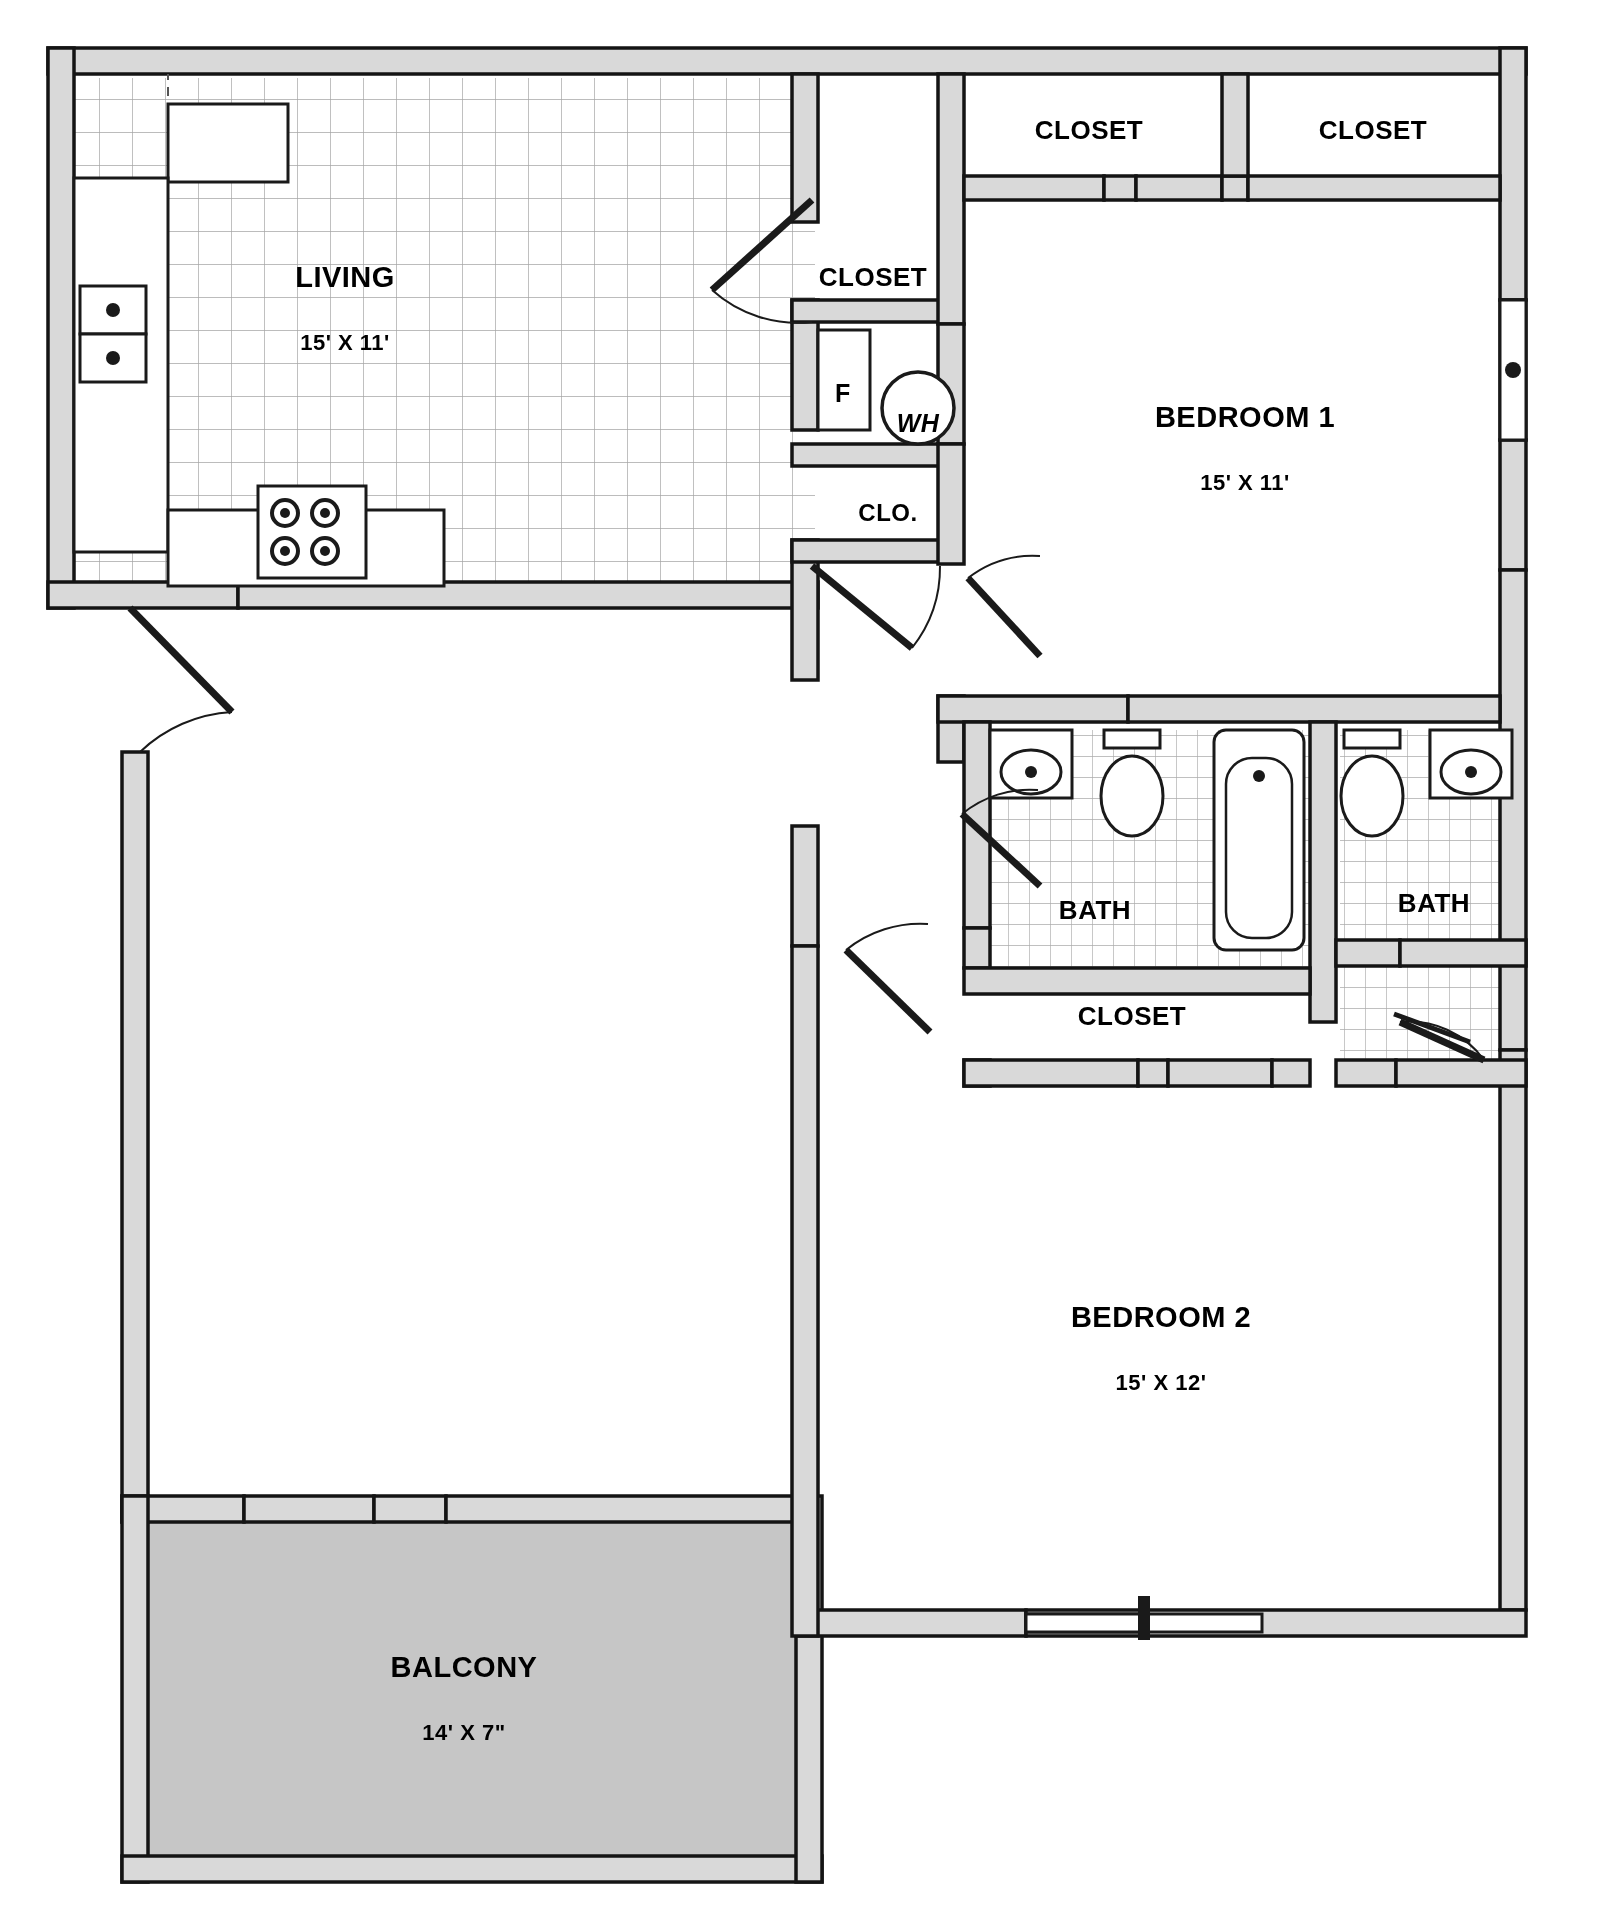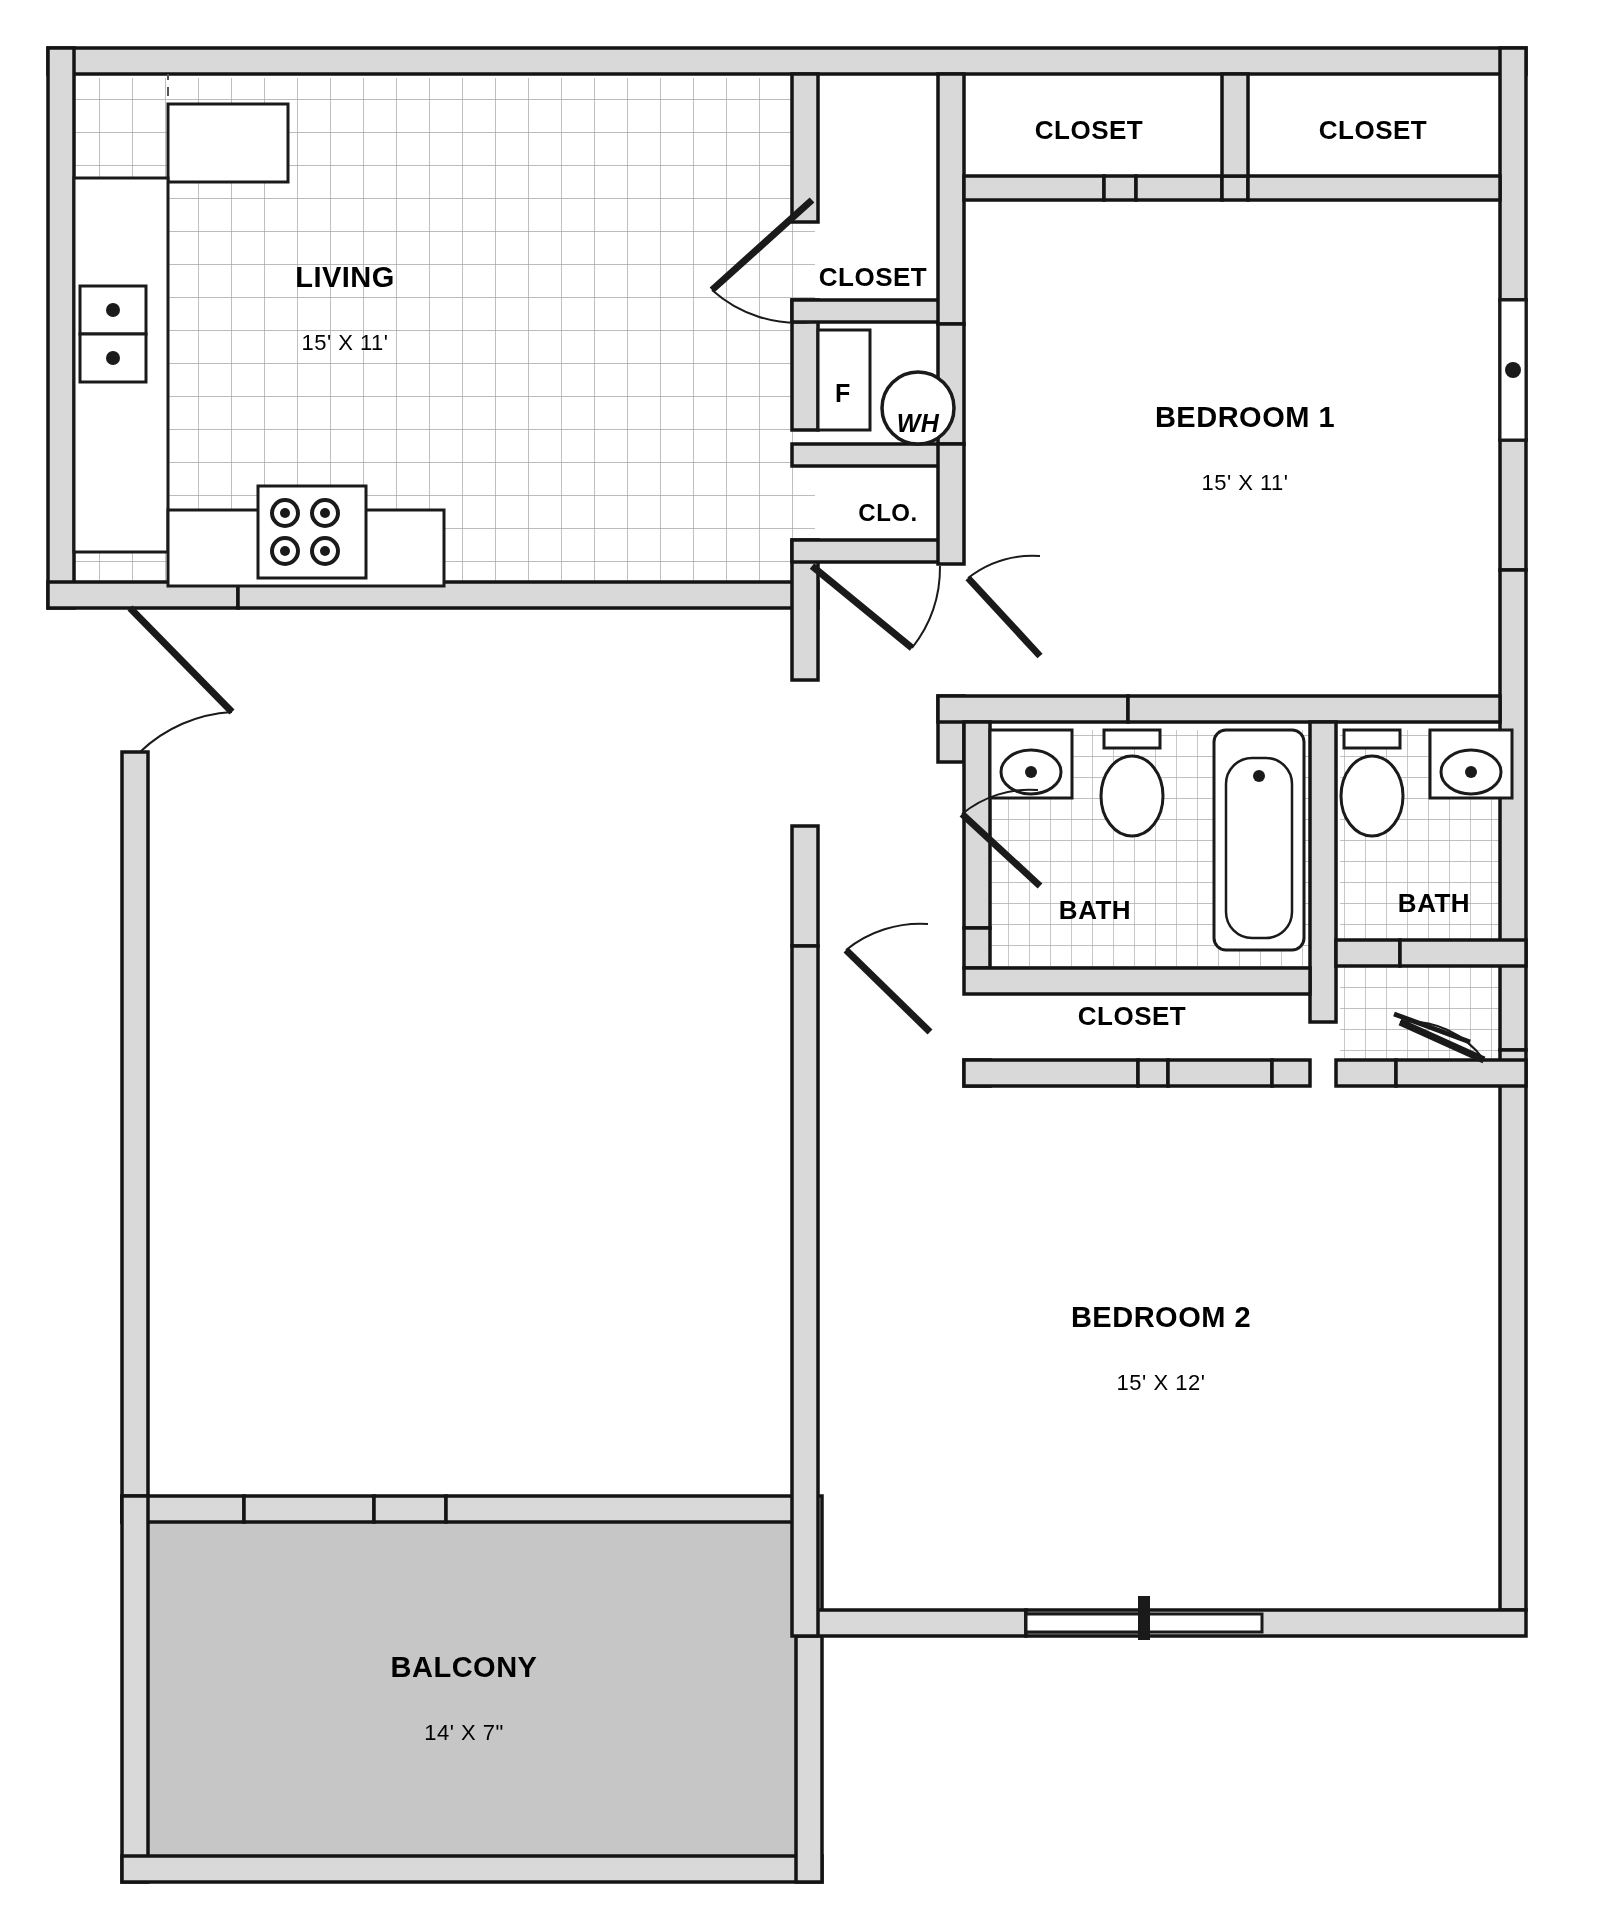--- a/index.html
+++ b/index.html
@@ -35,21 +35,21 @@
     font-family: "Liberation Sans", sans-serif;
   }
   .lbl .name {
     display: block;
     font-size: 29px;
     line-height: 1.1;
   }
   .lbl .dim {
     display: block;
     font-size: 22px;
-    font-weight: normal;
+    font-weight: bold;
     line-height: 1.5;
     letter-spacing: 0.5px;
     margin-top: 32px;
   }
   .lbl.small .name { font-size: 26px; }
   .lbl.tiny .name { font-size: 24px; }
   .lbl.app .name { font-size: 25px; }
 </style>
 </head>
 <body>

